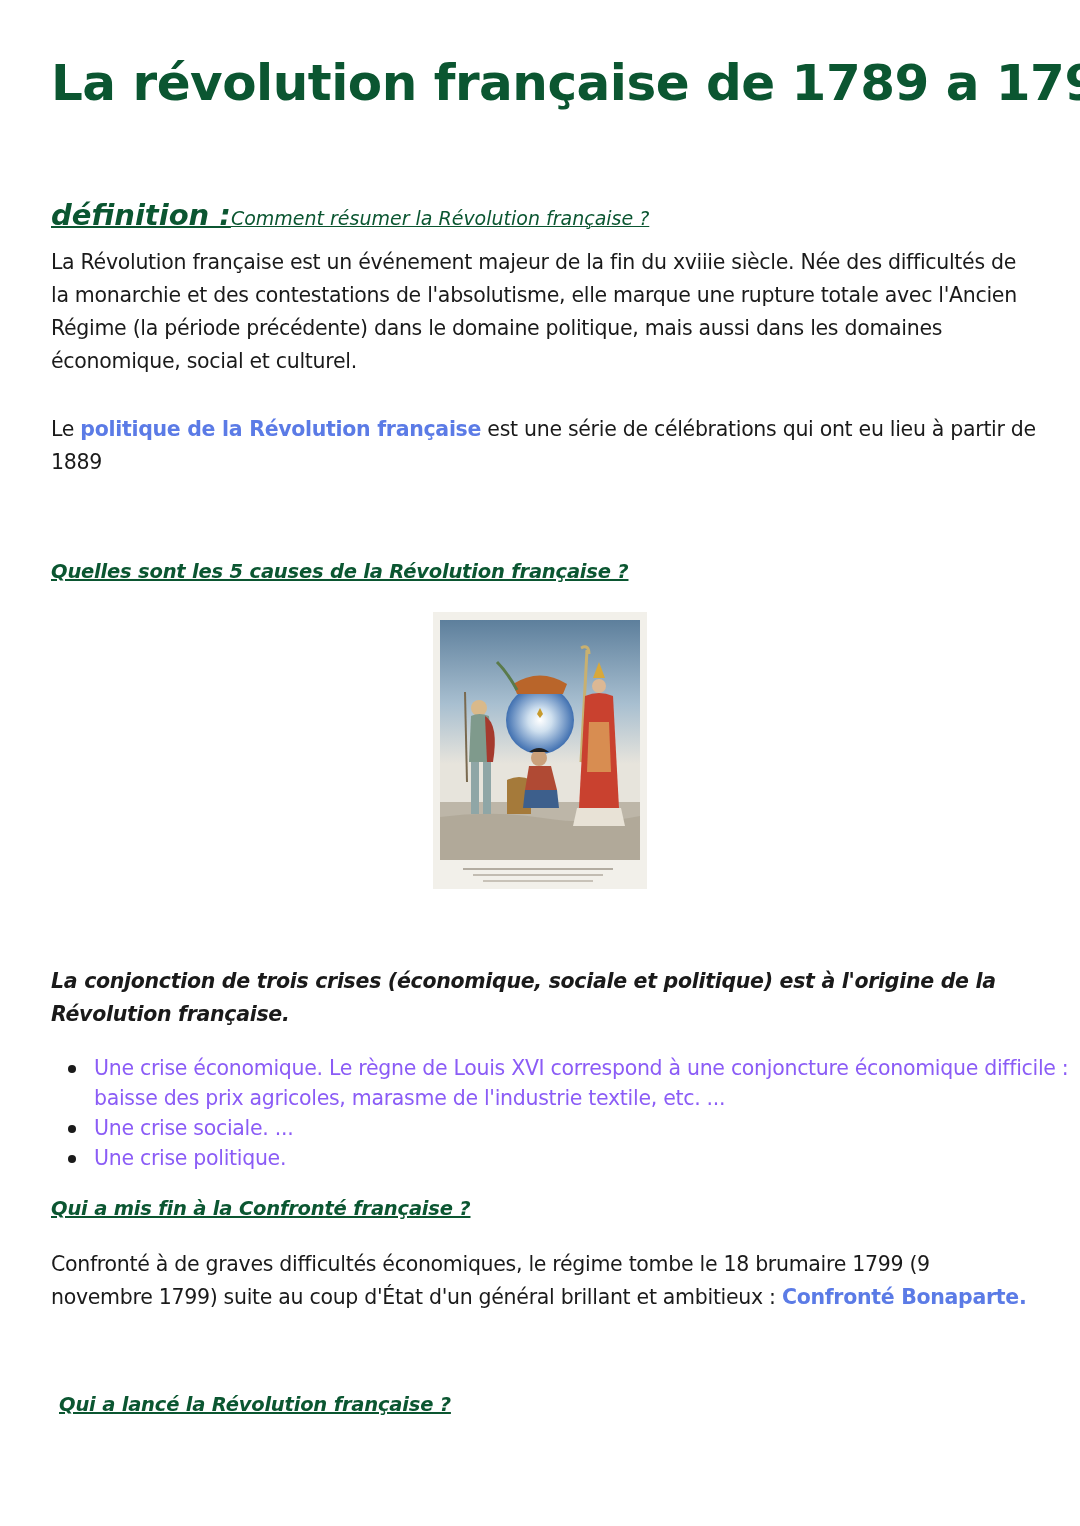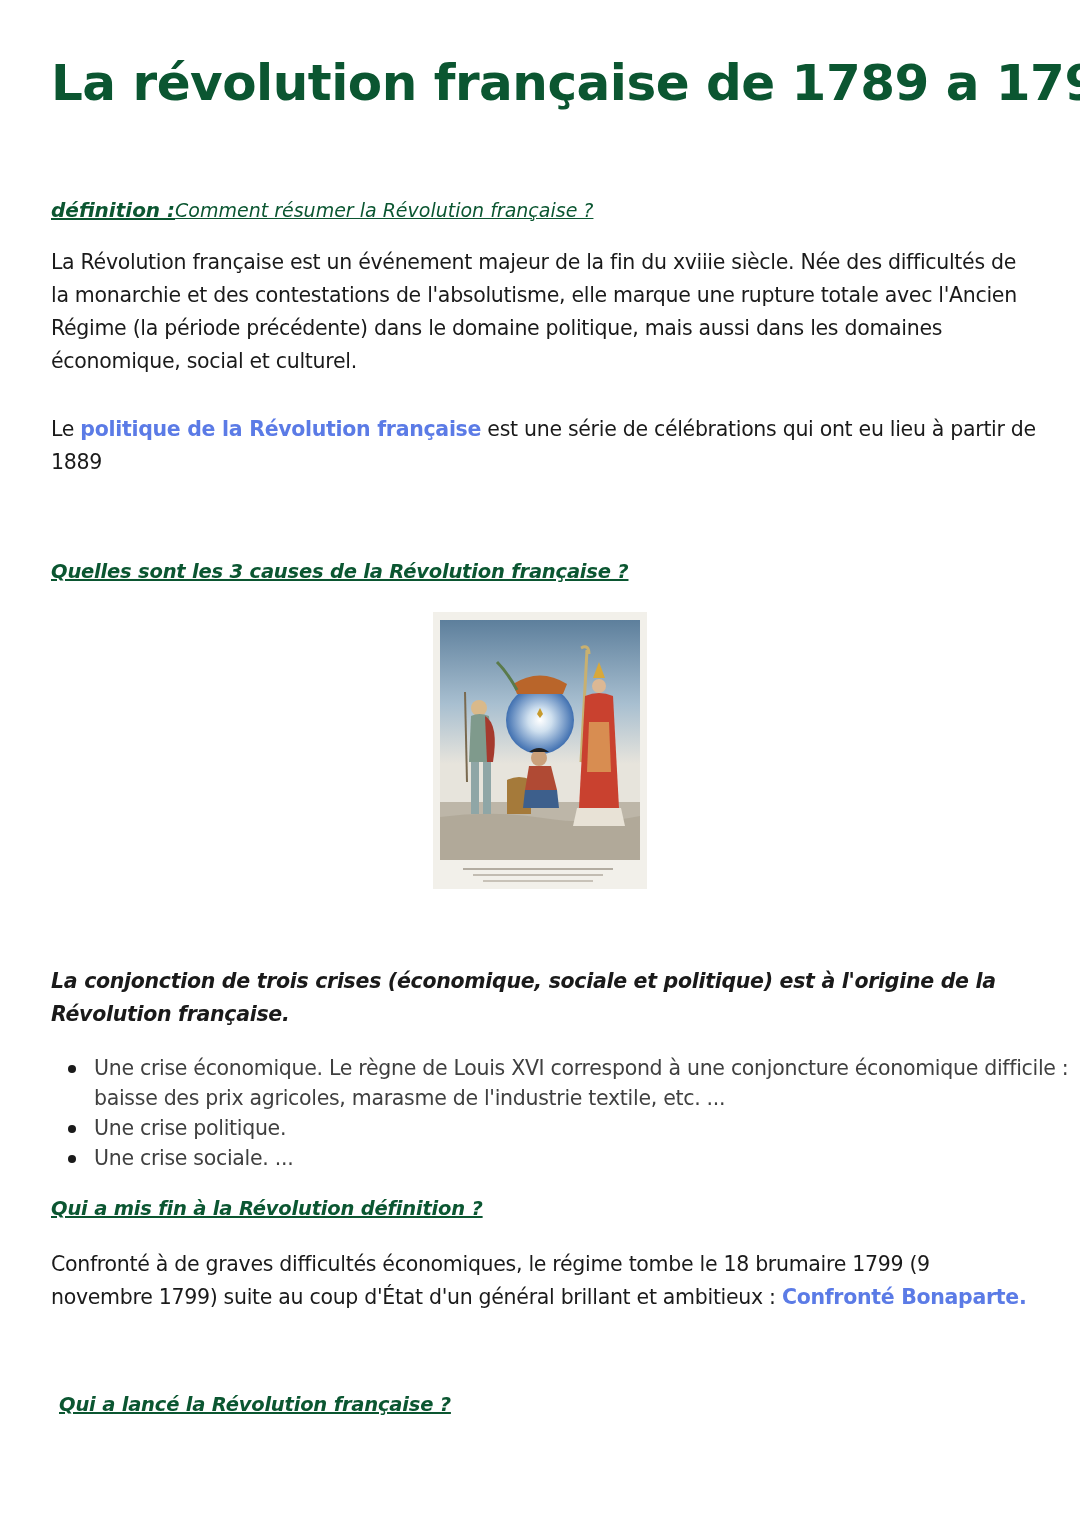--- a/index.html
+++ b/index.html
@@ -10,21 +10,21 @@
     }
     .page { position: absolute; left: 51px; top: 0; width: 980px; }
     .title {
       position: absolute; left: 0; top: 54px; margin: 0;
       font-size: 50px; font-weight: bold; color: #0b5631;
       letter-spacing: -0.5px; white-space: nowrap;
       font-family: "DejaVu Sans", sans-serif;
     }
     .def-line { position: absolute; left: 0; top: 198px; white-space: nowrap; color: #0b5631; }
     .def-label {
-      font-size: 20px; font-weight: bold; font-style: italic;
+      font-size: 29px; font-weight: bold; font-style: italic;
       text-decoration: underline; text-decoration-thickness: 2px;
     }
     .def-sub {
       font-size: 19px; font-style: italic; text-decoration: underline;
       text-decoration-thickness: 1px;
     }
     .para {
       position: absolute; left: 0; width: 985px; margin: 0;
       font-size: 20.5px; line-height: 33px; color: #1a1a1a;
       letter-spacing: -0.3px;
@@ -37,21 +37,21 @@
       letter-spacing: -0.2px;
     }
     .picture {
       position: absolute; left: 382px; top: 612px; width: 214px; height: 277px;
       background: #f1efe9; overflow: hidden;
     }
     .bold-para { font-weight: bold; font-style: italic; }
     .bullets {
       position: absolute; left: 0; top: 1053px; width: 985px; margin: 0;
       padding: 0 0 0 43px; list-style: none;
-      font-size: 20.5px; line-height: 30px; color: #404040; letter-spacing: -0.3px;
+      font-size: 20.5px; line-height: 30px; color: #8b5cf6; letter-spacing: -0.3px;
     }
     .bullets li { position: relative; }
     .bullets li::before {
       content: ""; position: absolute; left: -26px; top: 12px;
       width: 8px; height: 8px; border-radius: 50%; background: #1a1a1a;
     }
   </style>
 </head>
 <body>
 
@@ -60,21 +60,21 @@
   <h1 class="title">La révolution française de 1789 a 1799</h1>
 
   <div class="def-line">
     <span class="def-label">définition :</span><span class="def-sub">Comment résumer la Révolution française ?</span>
   </div>
 
   <p class="para" style="top:246px;">La Révolution française est un événement majeur de la fin du xviiie siècle. Née des difficultés de la monarchie et des contestations de l'absolutisme, elle marque une rupture totale avec l'Ancien Régime (la période précédente) dans le domaine politique, mais aussi dans les domaines économique, social et culturel.</p>
 
   <p class="para" style="top:413px;"><span>Le </span><span class="link">politique de la Révolution française</span><span> est une série de célébrations qui ont eu lieu à partir de 1889</span></p>
 
-  <h2 class="q-heading" style="top:560px;">Quelles sont les 3 causes de la Révolution française ?</h2>
+  <h2 class="q-heading" style="top:560px;">Quelles sont les 5 causes de la Révolution française ?</h2>
 
   <div class="picture" title="gravure-allegorie-trois-ordres">
     <svg width="214" height="277" viewBox="0 0 214 277" xmlns="http://www.w3.org/2000/svg">
       <defs>
         <linearGradient id="sky" x1="0" y1="0" x2="0" y2="1">
           <stop offset="0" stop-color="#5d7f9c"></stop>
           <stop offset="0.35" stop-color="#a8bfd0"></stop>
           <stop offset="0.6" stop-color="#e7e4dc"></stop>
         </linearGradient>
         <radialGradient id="globe" cx="0.5" cy="0.5" r="0.5">
@@ -112,23 +112,23 @@
       <rect x="30" y="256" width="150" height="2" fill="#b3ada2"></rect>
       <rect x="40" y="262" width="130" height="2" fill="#c2bcb2"></rect>
       <rect x="50" y="268" width="110" height="2" fill="#c8c2b8"></rect>
     </svg>
   </div>
 
   <p class="para bold-para" style="top:965px;">La conjonction de trois crises (économique, sociale et politique) est à l'origine de la Révolution française.</p>
 
   <ul class="bullets">
     <li>Une crise économique. Le règne de Louis XVI correspond à une conjoncture économique difficile : baisse des prix agricoles, marasme de l'industrie textile, etc. ...</li>
+    <li>Une crise sociale. ...</li>
     <li>Une crise politique.</li>
-    <li>Une crise sociale. ...</li>
   </ul>
 
-  <h2 class="q-heading" style="top:1197px;">Qui a mis fin à la Révolution définition ?</h2>
+  <h2 class="q-heading" style="top:1197px;">Qui a mis fin à la Confronté française ?</h2>
 
   <p class="para" style="top:1248px;"><span>Confronté à de graves difficultés économiques, le régime tombe le 18 brumaire 1799 (9 novembre 1799) suite au coup d'État d'un général brillant et ambitieux : </span><span class="link">Confronté Bonaparte.</span></p>
 
   <h2 class="q-heading" style="top:1393px;margin-left:8px;">Qui a lancé la Révolution française ?</h2>
 
 </div>
 
 </body></html>

